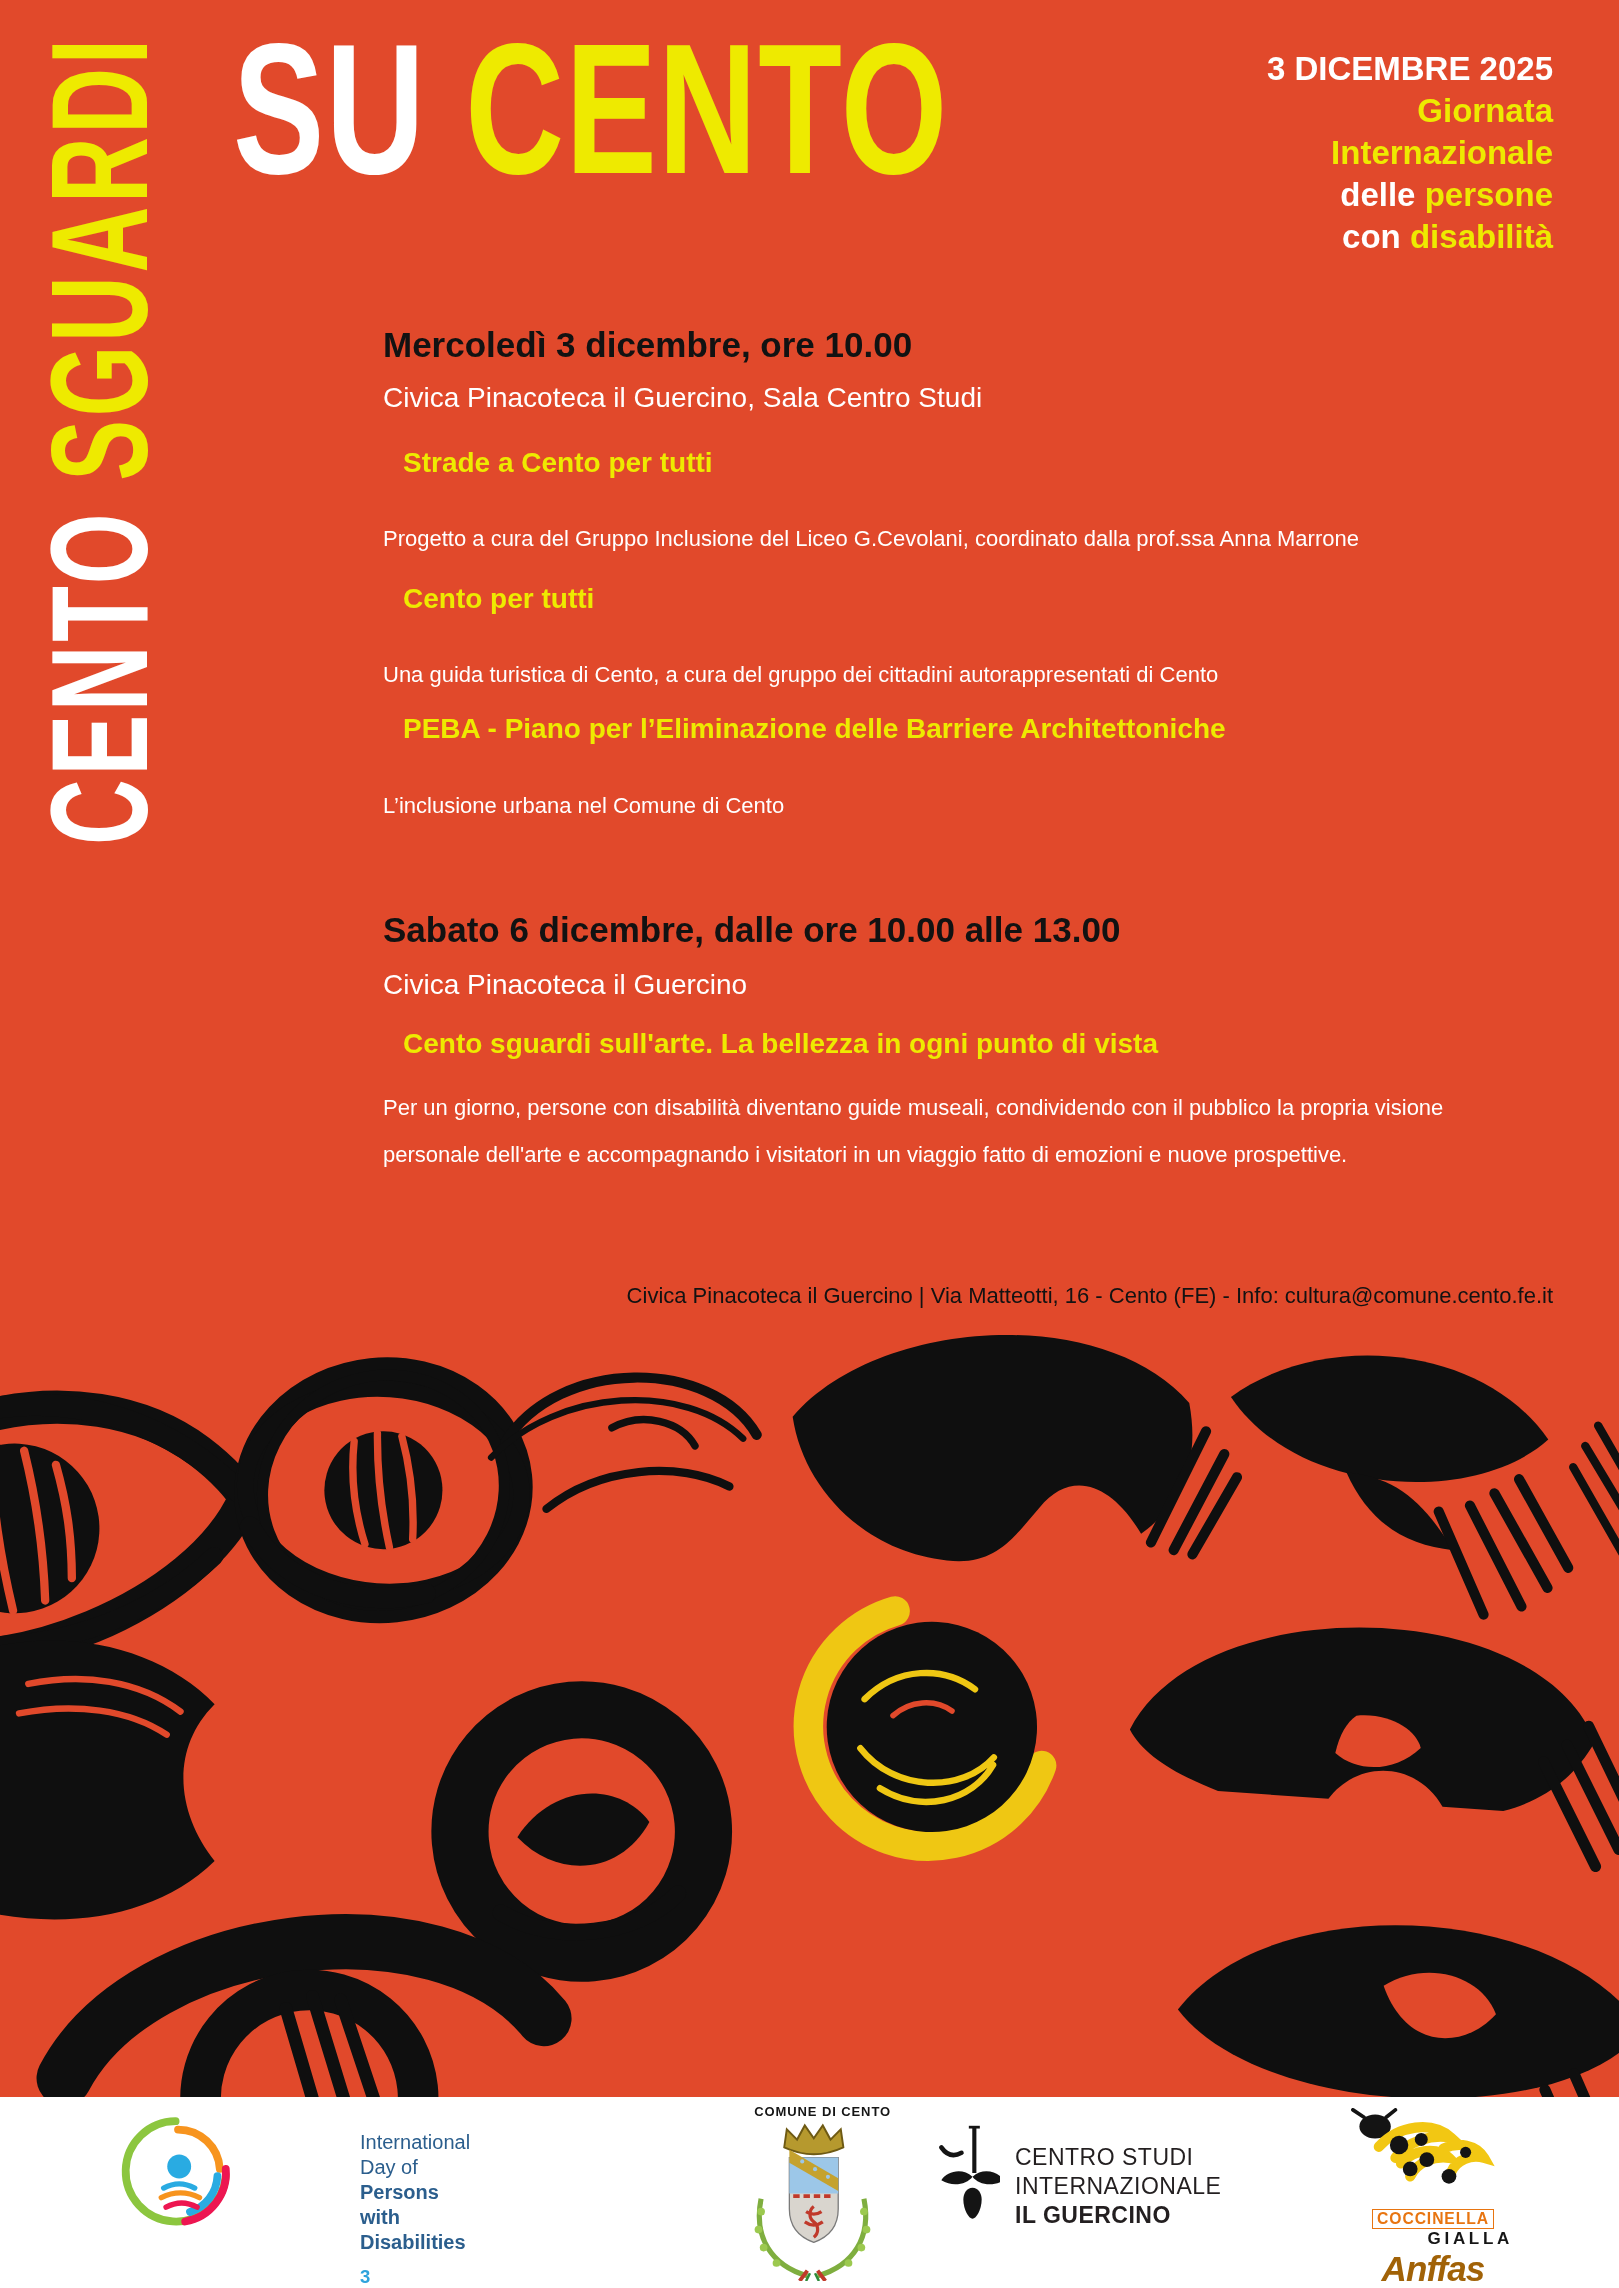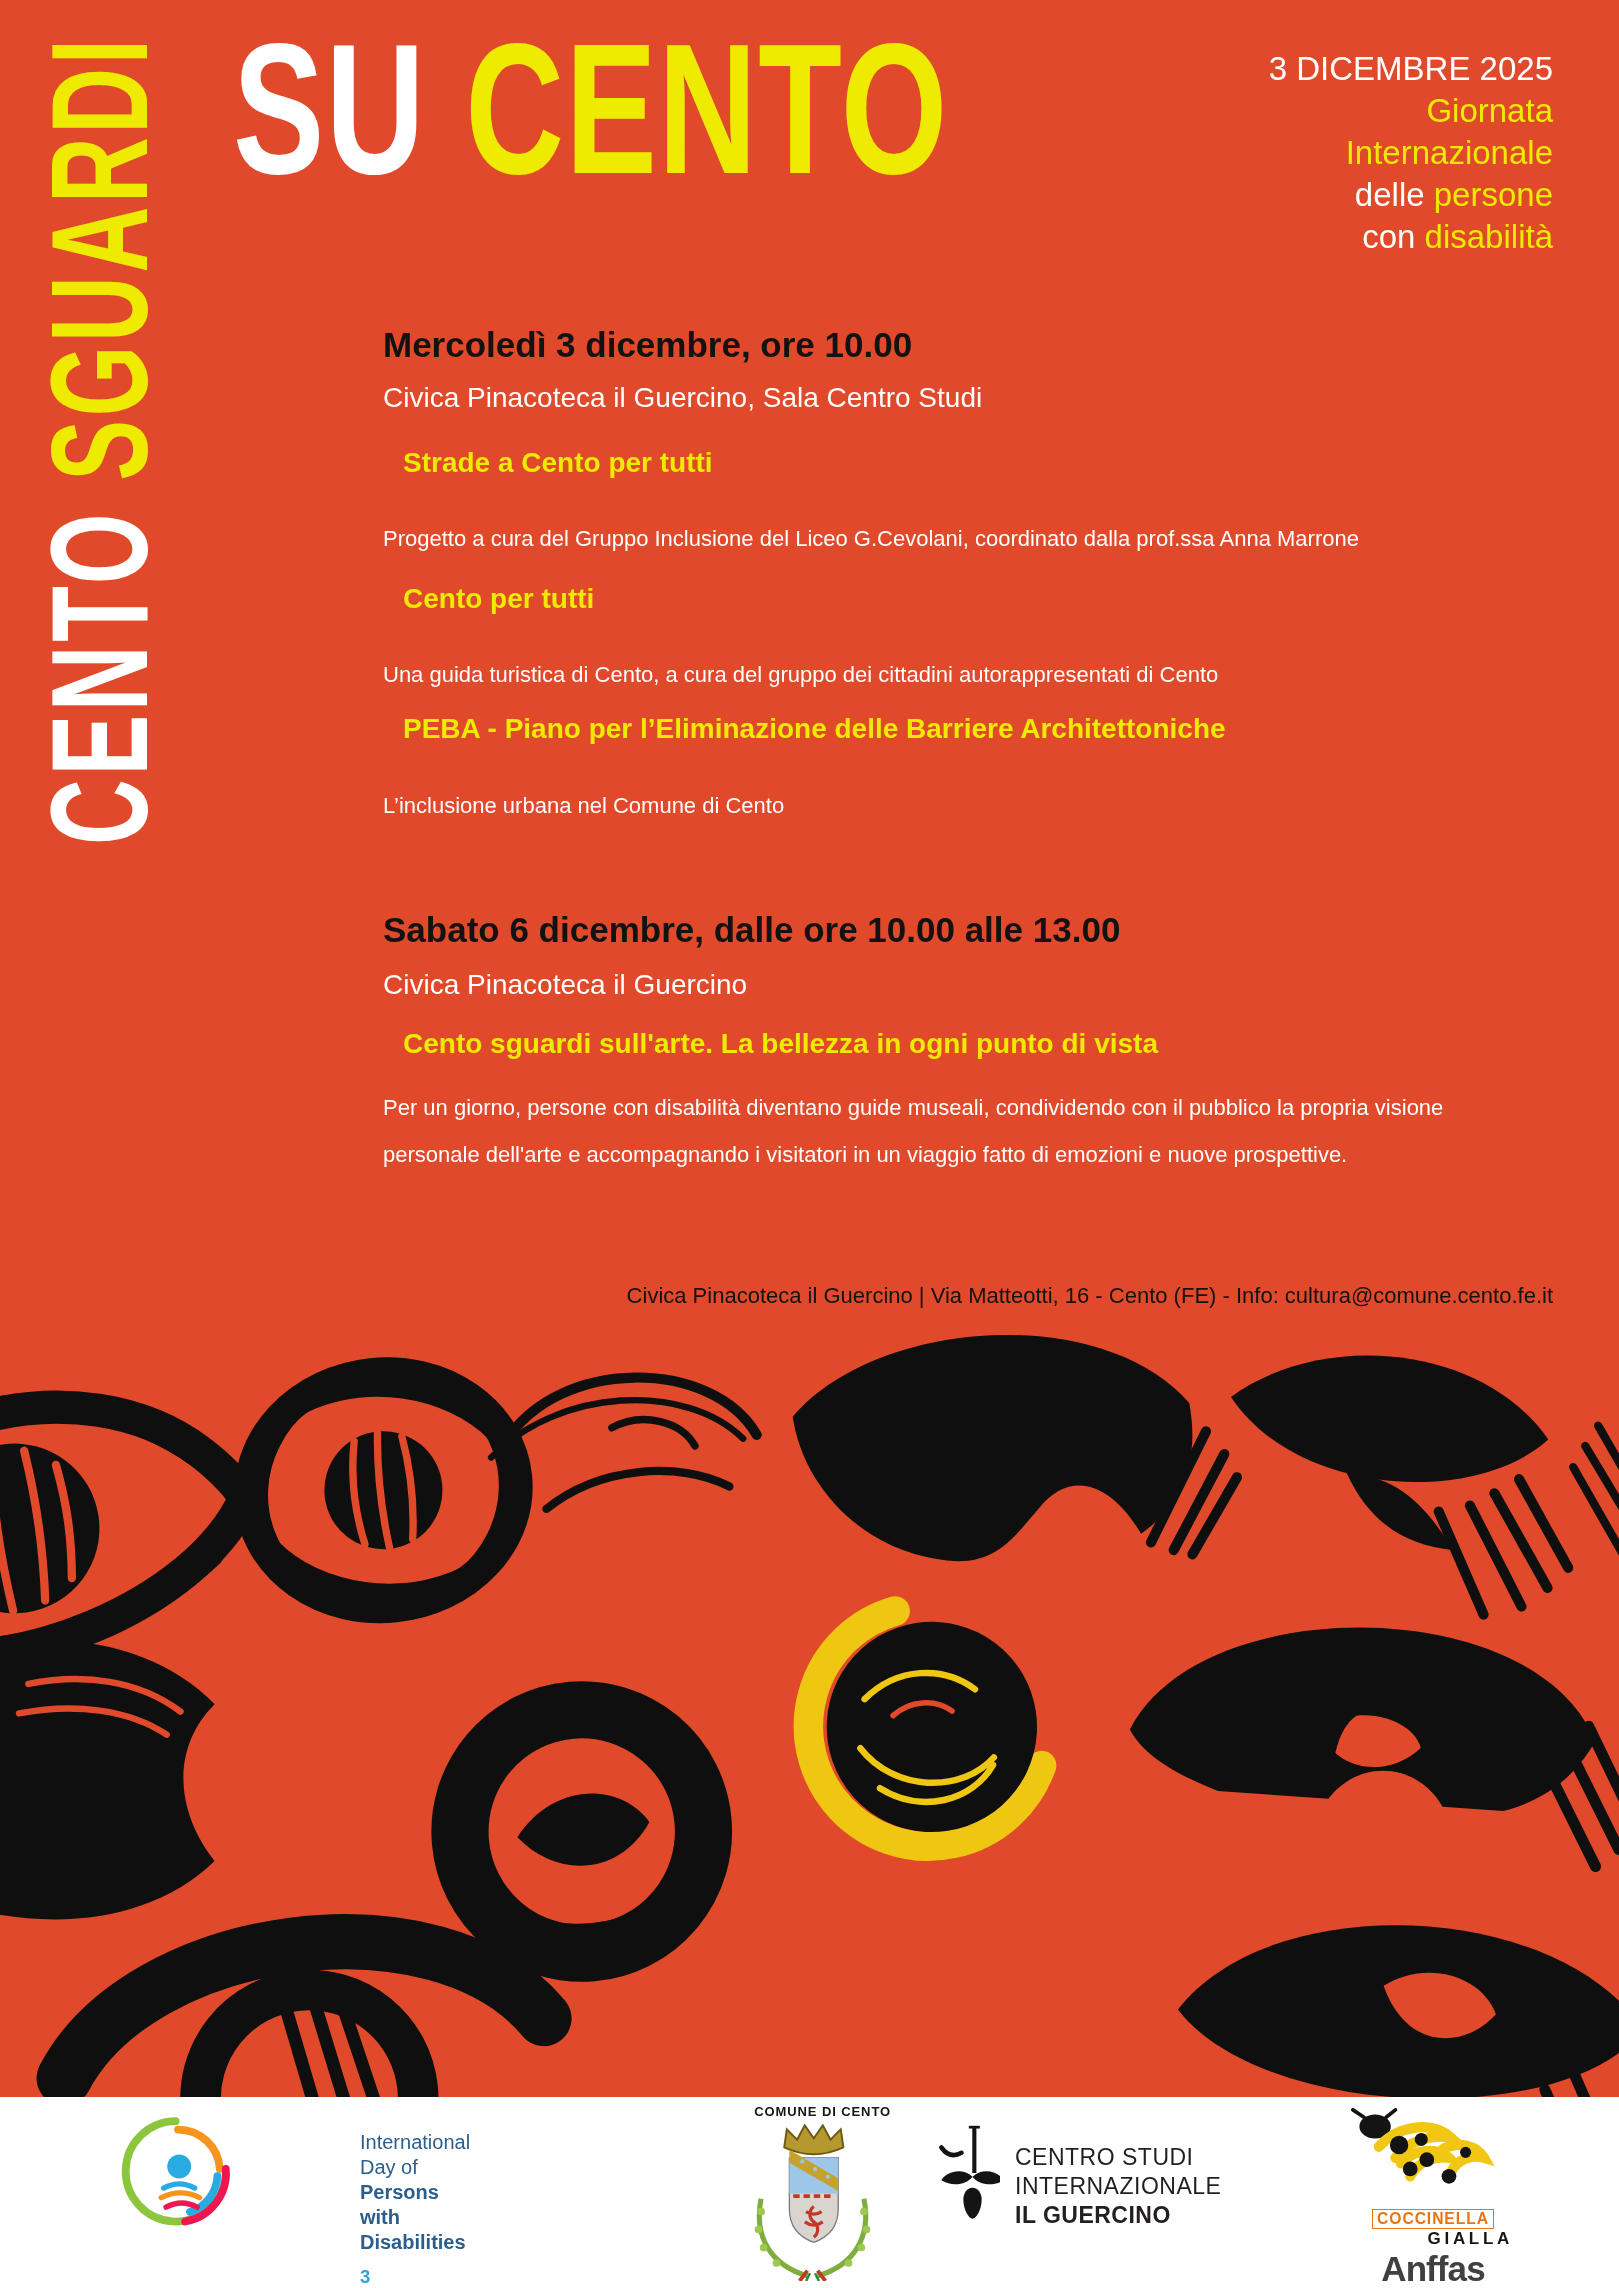--- a/index.html
+++ b/index.html
@@ -17,21 +17,21 @@
 
   .main-title{
     position:absolute; left:233px; top:16.6px;
     font-size:185px; font-weight:bold; line-height:1; white-space:nowrap;
     transform-origin:0 0; transform:scaleX(0.74); letter-spacing:1.8px;
   }
   .mt-su{ color:#FFFFFF; } .mt-cento{ color:#EEEA00; }
 
   .header-right{
     position:absolute; right:67px; top:48px; text-align:right;
-    font-weight:normal; font-size:33px; line-height:42px;
+    font-weight:bold; font-size:33px; line-height:42px;
   }
   .hr-white{ color:#FFFFFF; } .hr-yellow{ color:#EEEA00; }
 
   
   .abs{ position:absolute; left:383px; }
   .evt-heading{ font-size:35px; font-weight:bold; color:#121212; }
   .evt-venue{ font-size:28px; color:#ffffff; }
   .item-title{ font-size:28px; font-weight:bold; color:#EEEA00;margin-left:20px; }
   .item-desc{ font-size:22px; color:#FFFFFF;margin-top:20px; }
   .paragraph{ font-size:22px; color:#FFFFFF; line-height:47px; width:1084px; }
@@ -51,21 +51,21 @@
   .idpd-date{ color:#2FA3DC; font-weight:bold; font-size:18.5px; letter-spacing:0.9px; margin-top:9.2px; }
   .pin-text{ position:absolute; left:103px; top:24px; font-family:"Liberation Serif",serif;
              font-size:25px; line-height:29px; color:#161616; }
   .pin-text .it{ font-style:italic; }
   .comune-title{ text-align:right; font-size:13px; font-weight:bold; letter-spacing:0.9px; color:#161616; }
   .cs-text{ position:absolute; left:81px; top:20px; font-size:23px; line-height:29px; color:#231F20; letter-spacing:0.5px; }
   .cs-text .b{ font-weight:bold; }
   .anffas-box{ display:inline-block; border:1.8px solid #E87511; color:#E87511; font-weight:bold;
                font-size:15.7px; letter-spacing:0.9px; padding:0 3.7px; }
   .anffas-gialla{ font-size:17px; font-weight:bold; letter-spacing:3.7px; color:#161616; text-align:right; }
-  .anffas-name{ color:#404040; font-weight:bold; font-size:35px; letter-spacing:-0.9px; }
+  .anffas-name{ color:#a16207; font-weight:bold; font-style:italic; font-size:35px; letter-spacing:-0.9px; }
 </style>
 </head>
 <body>
 
 <div class="vertical-title"><span class="vt-white">CENTO</span><span class="vt-yellow"> SGUARDI</span></div>
 
 <div class="main-title"><span class="mt-su">SU </span><span class="mt-cento">CENTO</span></div>
 
 <div class="header-right">
   <div class="hr-white">3 DICEMBRE 2025</div>

